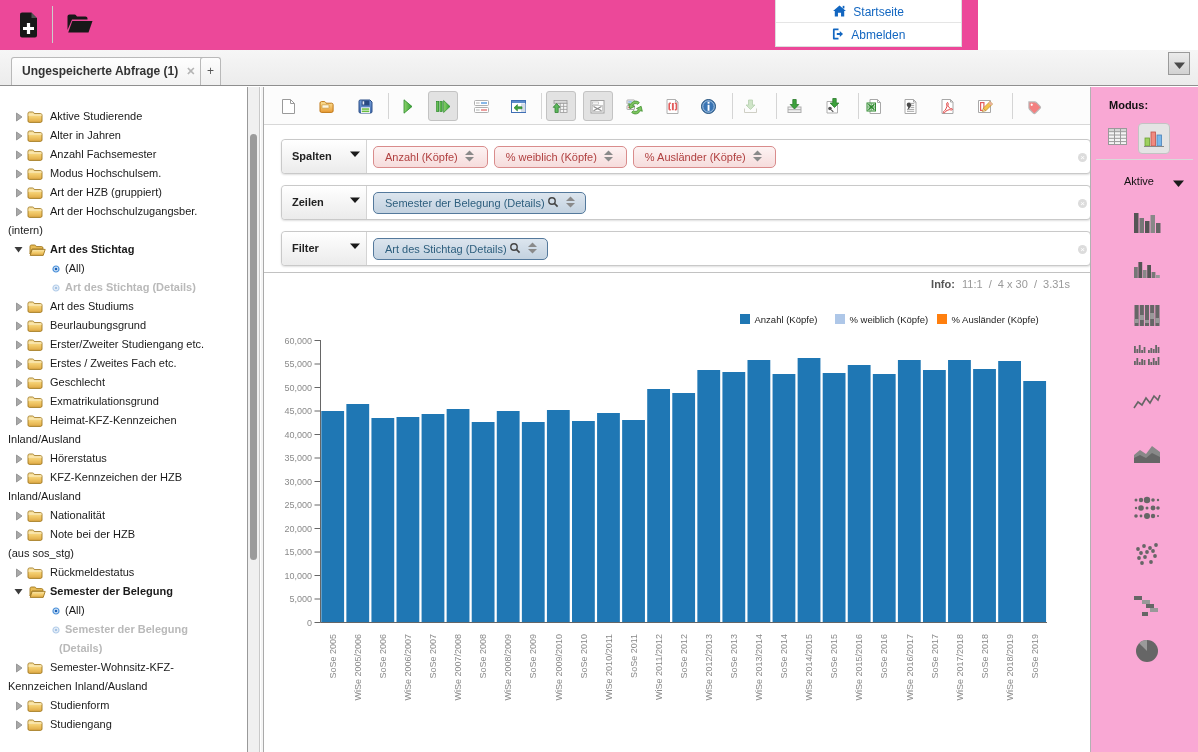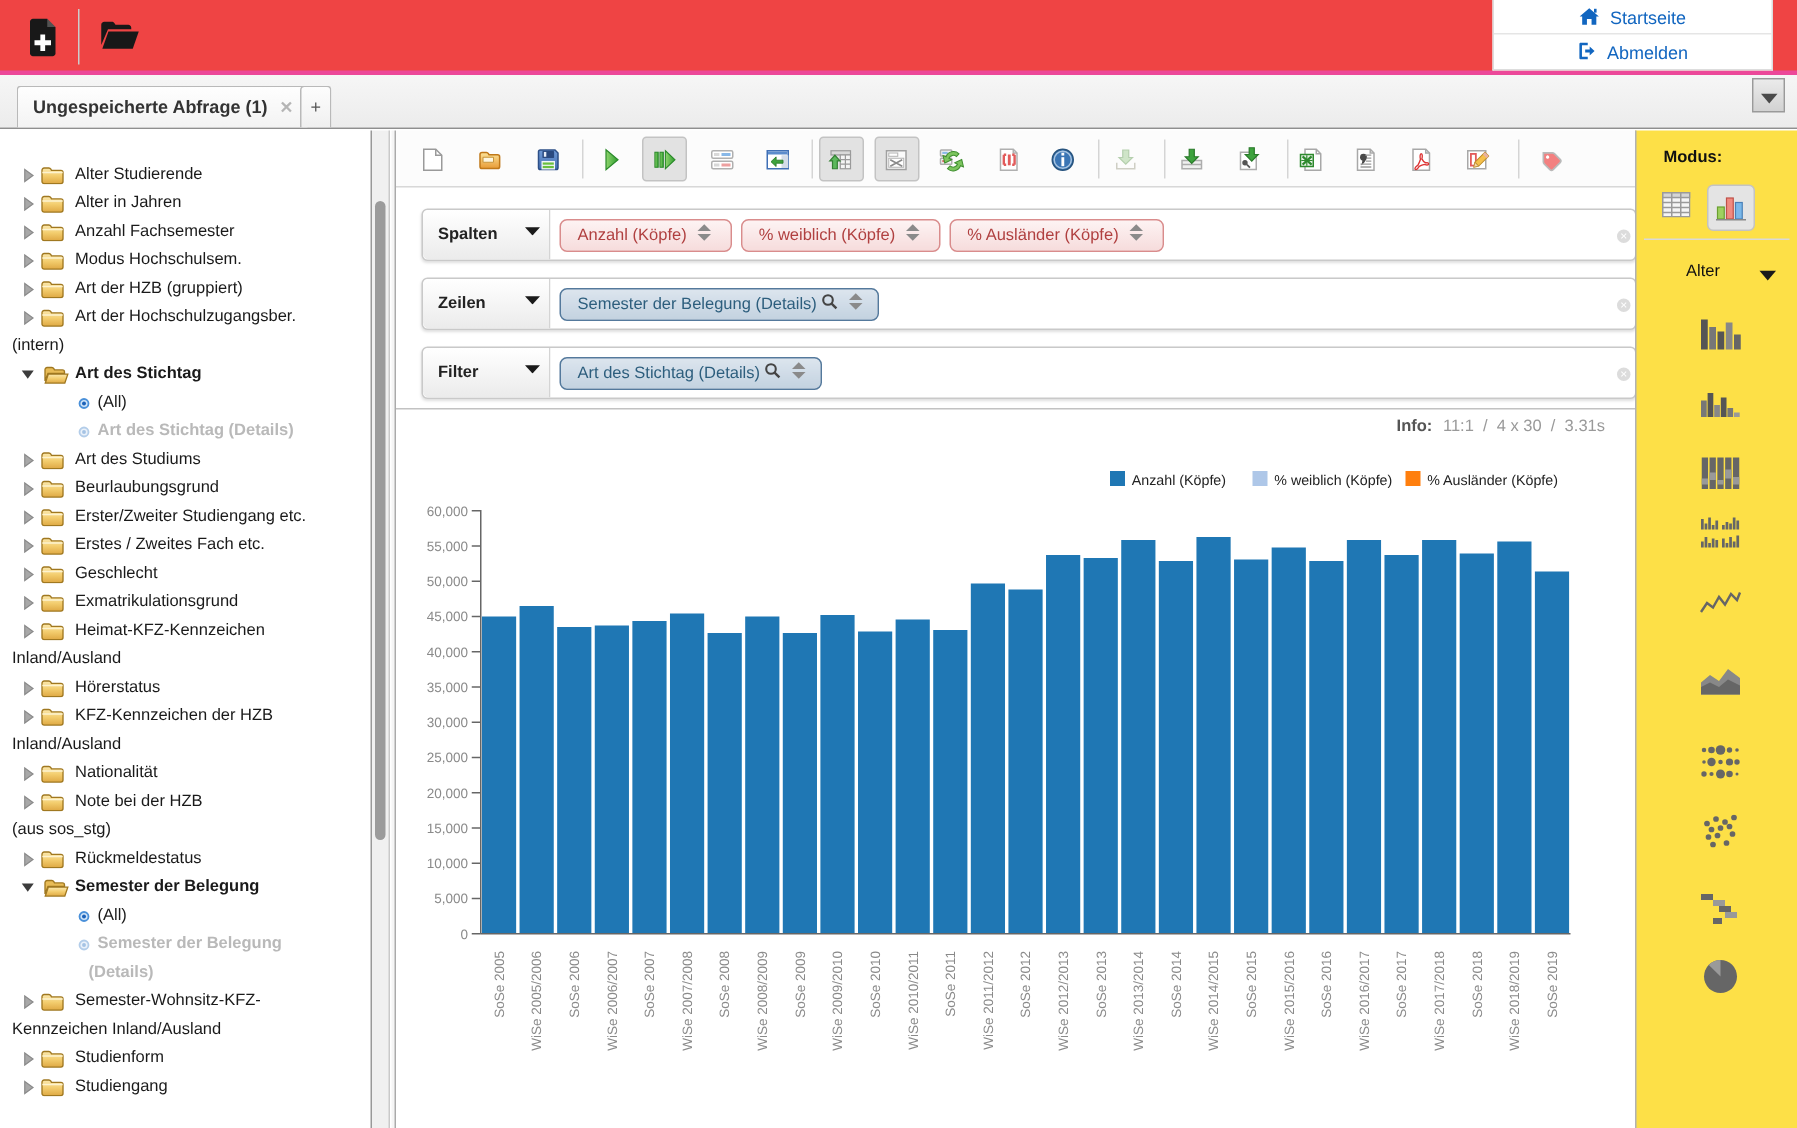--- a/index.html
+++ b/index.html
@@ -1,19 +1,19 @@
 <!DOCTYPE html>
 <html><head><meta charset="utf-8">
 <style>
 * { margin:0; padding:0; box-sizing:border-box; }
 html,body { width:1198px; height:752px; overflow:hidden; font-family:"Liberation Sans", sans-serif; background:#fff; }
 #page { position:relative; width:1198px; height:752px; }
 
 
-#hdr { position:absolute; left:0; top:0; width:1198px; height:50px; background:#ef4444; border-bottom:3px solid #ec4899; }
+#hdr { position:absolute; left:0; top:0; width:978px; height:50px; background:#ec4899; border-bottom:7px solid #ec4899; }
 #hdr .vsep { position:absolute; left:52px; top:6px; height:37px; width:1px; background:#ccc; }
 #hdr .fplus { position:absolute; left:18px; top:12px; }
 #hdr .fopen { position:absolute; left:66px; top:12px; }
 #navbox { position:absolute; right:16px; top:0; width:187px; height:47px; border:1px solid #ddd; border-top:none; background:#fff; }
 #navbox .nrow { height:22.5px; line-height:25px; text-align:center; font-size:12px; color:#1266c0; border-bottom:1px solid #e5e5e5; }
 #navbox .nrow:last-child { border-bottom:none; }
 
 
 #tabbar { position:absolute; left:0; top:50px; width:1198px; height:36px; background:linear-gradient(#f6f6f6,#ececec); border-bottom:1px solid #8f8f8f; }
 .tab { position:absolute; left:11px; top:7px; height:28px; background:linear-gradient(#fefefe,#f3f3f3); border:1px solid #b9b9b9; border-bottom:none; border-radius:3px 3px 0 0; font-size:12px; font-weight:bold; color:#333; line-height:27px; padding:0 10px; }
@@ -58,21 +58,21 @@
 .pill .mag { vertical-align:-1px; margin-left:2px; margin-right:0px; }
 .pred { background:linear-gradient(#fdf3f3,#f6dcdc); border:1px solid #d98c8c; color:#b04040; padding-right:12px; }
 .pblue { background:linear-gradient(#dce5ee,#c3d2e0); border:1px solid #54799c; color:#2d5e7d; }
 .rowx { position:absolute; right:3px; width:9px; height:9px; border-radius:50%; background:#dcdcdc; color:#fff; font-size:8px; line-height:9px; text-align:center; }
 
 #sepline { position:absolute; left:0px; top:185px; width:826px; height:1px; background:#c2c2c2; }
 #infoline { position:absolute; right:20px; top:191px; font-size:11px; color:#999; }
 #infoline b { color:#555; font-weight:bold; margin-right:4px; }
 
 
-#rightp { position:absolute; left:1090px; top:87px; width:108px; height:665px; background:#fde047; border-left:1px solid #b2b2b2; }
+#rightp { position:absolute; left:1090px; top:87px; width:108px; height:665px; background:#f9a8d4; border-left:1px solid #b2b2b2; }
 #rightp .modus { position:absolute; left:18px; top:12px; font-size:11px; font-weight:bold; color:#111; }
 #rightp .mtable { position:absolute; left:17px; top:41px; }
 #rightp .mchart { position:absolute; left:47px; top:36px; width:32px; height:31px; background:#e4e4e4; border:1px solid #c3c3c3; border-radius:4px; display:flex; align-items:center; justify-content:center; }
 #rightp .div { position:absolute; left:5px; top:72px; width:97px; height:1px; background:#d9d9d9; }
 #rightp .export { position:absolute; left:33px; top:88px; font-size:11px; color:#111; }
 #rightp .exparr { position:absolute; left:81px; top:92px; }
 .gic { position:absolute; left:2px; width:107px; text-align:center; }
 </style></head>
 <body>
 <div id="page">
@@ -117,21 +117,21 @@
           </svg><svg class="fold" width="16" height="13" viewBox="0 0 16 13">
             <defs>
               <linearGradient id="fg" x1="0" y1="0" x2="0" y2="1">
                 <stop offset="0" stop-color="#fbe9b0"></stop>
                 <stop offset="0.5" stop-color="#f3cd6e"></stop>
                 <stop offset="1" stop-color="#dfa944"></stop>
               </linearGradient>
             </defs>
             <path d="M1 3.5 C1 2.7 1.6 2 2.4 2 L5.6 2 C6.2 2 6.6 2.3 6.9 2.8 L7.3 3.6 L13.6 3.6 C14.4 3.6 15 4.2 15 5 L15 11 C15 11.8 14.4 12.4 13.6 12.4 L2.4 12.4 C1.6 12.4 1 11.8 1 11 Z" fill="url(#fg)" stroke="#a07820" stroke-width="0.9"></path>
             <path d="M1.2 5 L14.8 5" stroke="#fdf3cf" stroke-width="0.9"></path>
-          </svg><span>Alter Studierende</span></div>
+          </svg><span>Aktive Studierende</span></div>
 <div class="ti"><svg class="tri" width="8" height="10" viewBox="0 0 8 10">
             <path d="M1.5 1 L7 5 L1.5 9 Z" fill="#a8a8a8" stroke="#8a8a8a" stroke-width="0.8"></path>
           </svg><svg class="fold" width="16" height="13" viewBox="0 0 16 13">
             <defs>
               <linearGradient id="fg" x1="0" y1="0" x2="0" y2="1">
                 <stop offset="0" stop-color="#fbe9b0"></stop>
                 <stop offset="0.5" stop-color="#f3cd6e"></stop>
                 <stop offset="1" stop-color="#dfa944"></stop>
               </linearGradient>
             </defs>
@@ -800,21 +800,21 @@
         </svg></div>
     <div class="mchart">
         <svg width="22" height="20" viewBox="0 0 22 20">
           <rect x="2" y="9" width="4.5" height="8" fill="#9ed060" stroke="#6aa030" stroke-width="0.8"></rect>
           <rect x="8" y="3" width="4.5" height="14" fill="#f08a80" stroke="#c05048" stroke-width="0.8"></rect>
           <rect x="14" y="6" width="4.5" height="11" fill="#7ab8ea" stroke="#4a80b8" stroke-width="0.8"></rect>
           <line x1="1" y1="17.5" x2="21" y2="17.5" stroke="#888"></line>
         </svg>
       </div>
     <div class="div"></div>
-    <div class="export">Alter</div>
+    <div class="export">Aktive</div>
     <svg class="exparr" width="13" height="9" viewBox="0 0 13 9">
         <path d="M1 1.5 L12 1.5 L6.5 8 Z" fill="#1a1a1a"></path>
       </svg>
 <div class="gic" style="top:123.5px"><svg width="28" height="24" viewBox="0 0 28 24">
           <rect x="1" y="2" width="4.5" height="20" fill="#555"></rect>
           <rect x="6.5" y="7" width="4.5" height="15" fill="#777"></rect>
           <rect x="12" y="10" width="4.5" height="12" fill="#555"></rect>
           <rect x="17.5" y="4" width="4.5" height="18" fill="#888"></rect>
           <rect x="23" y="12" width="4.5" height="10" fill="#666"></rect>
         </svg></div>

